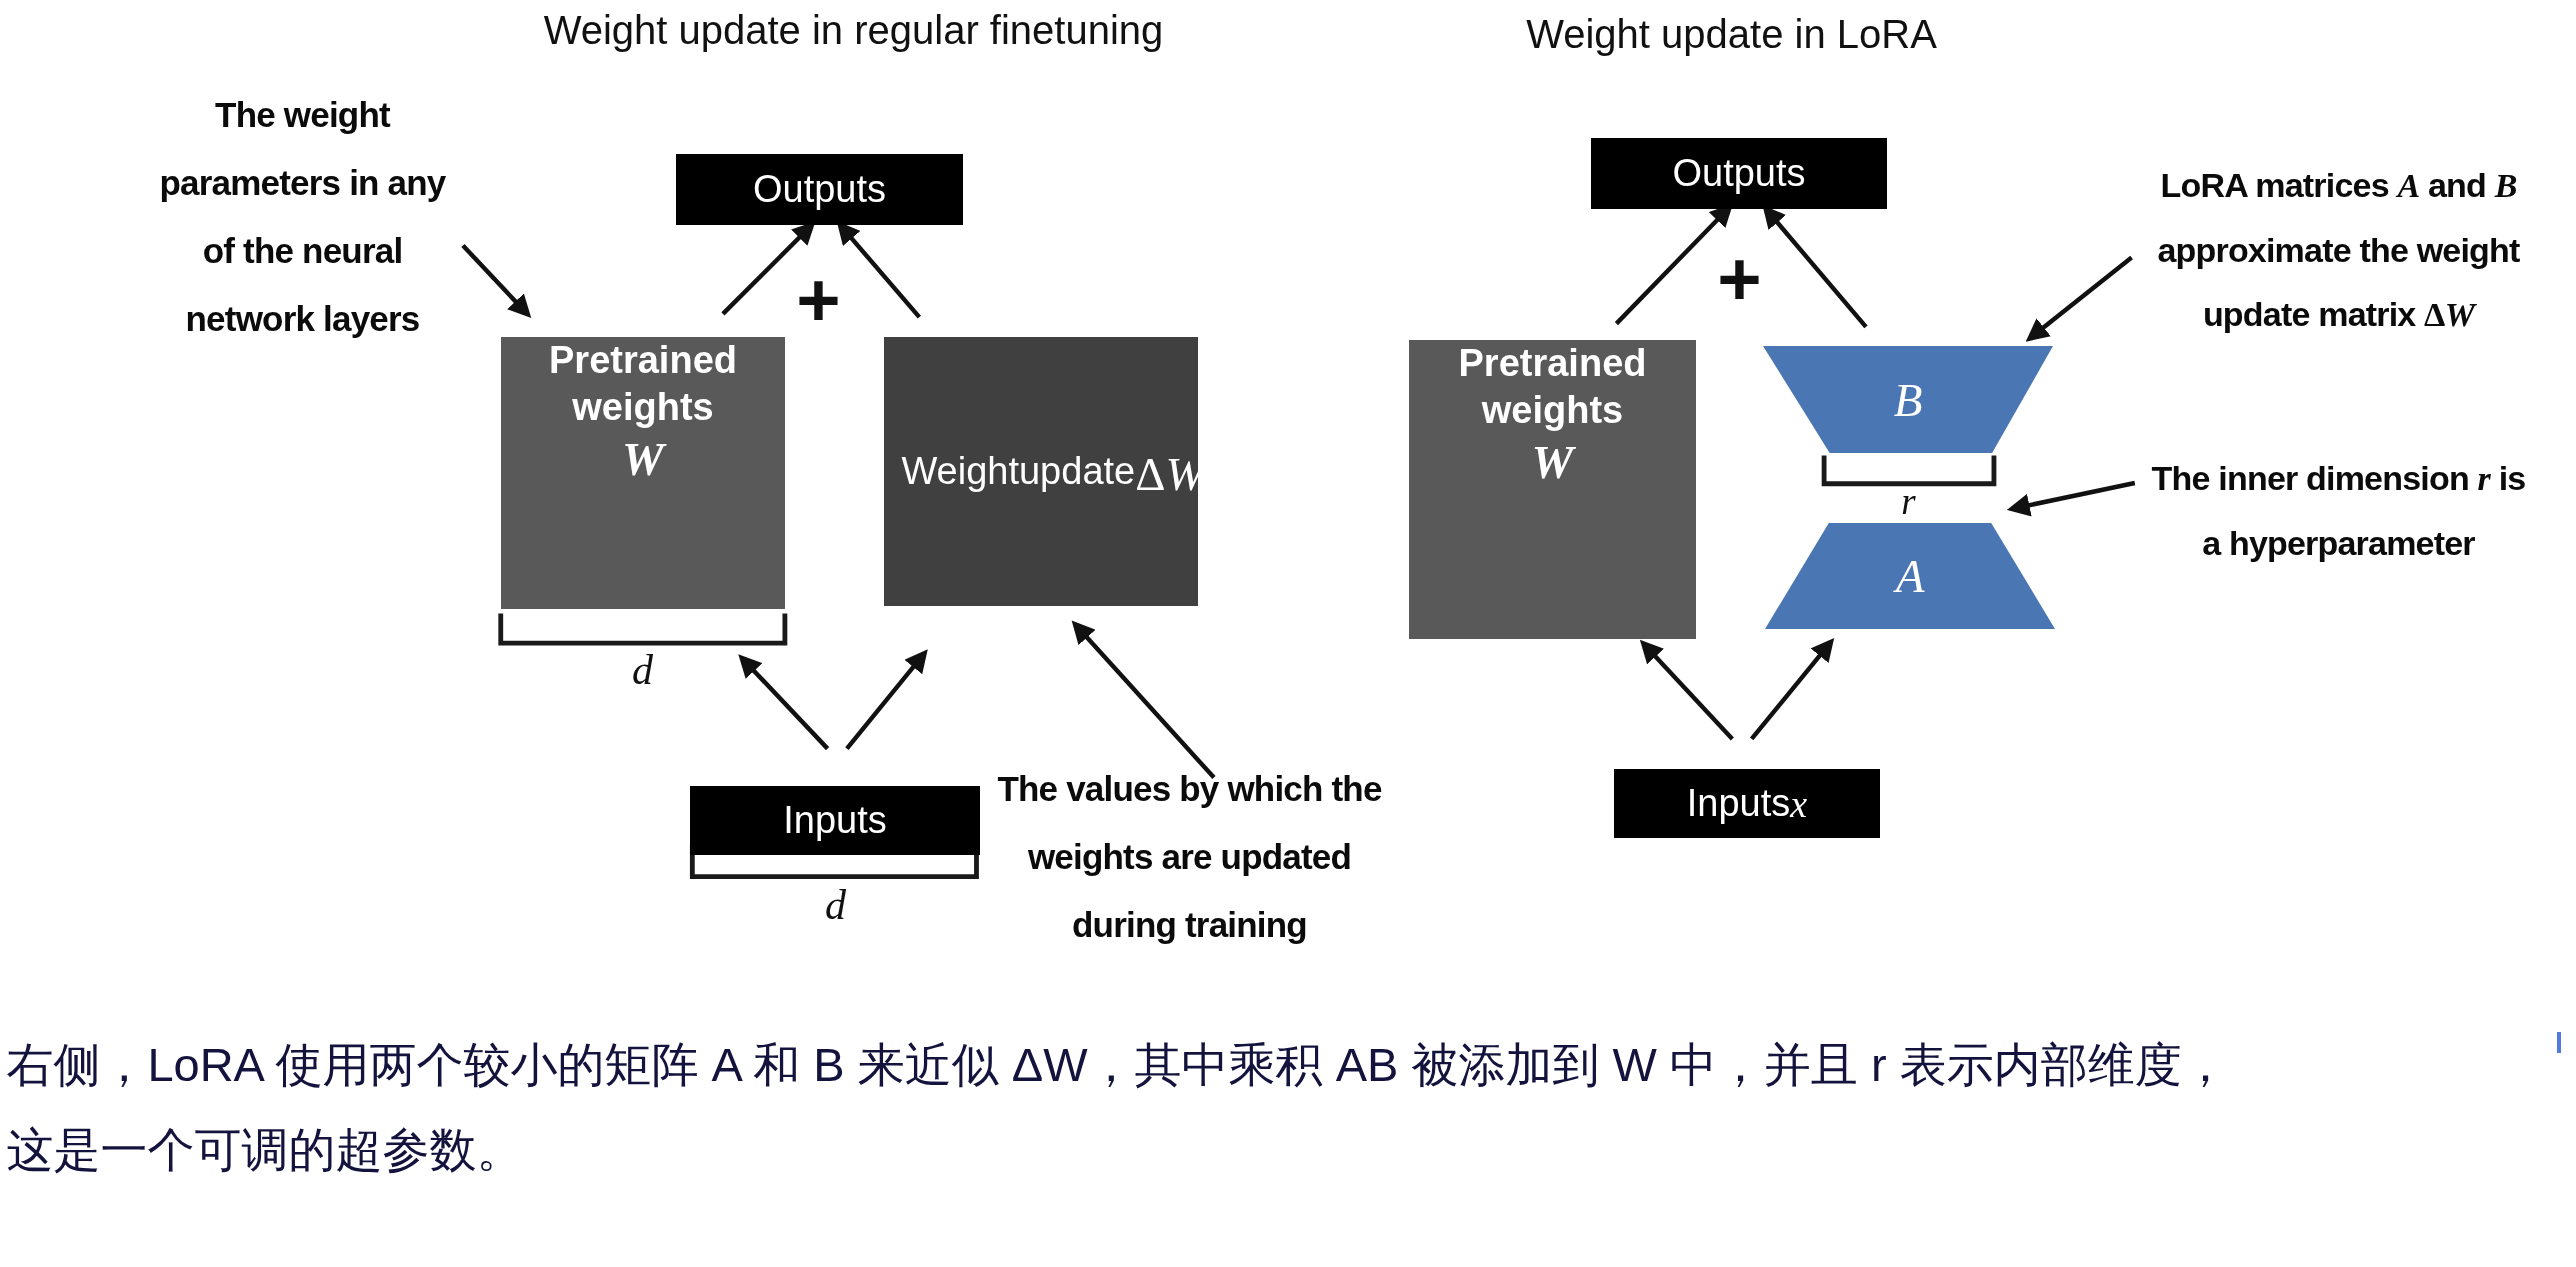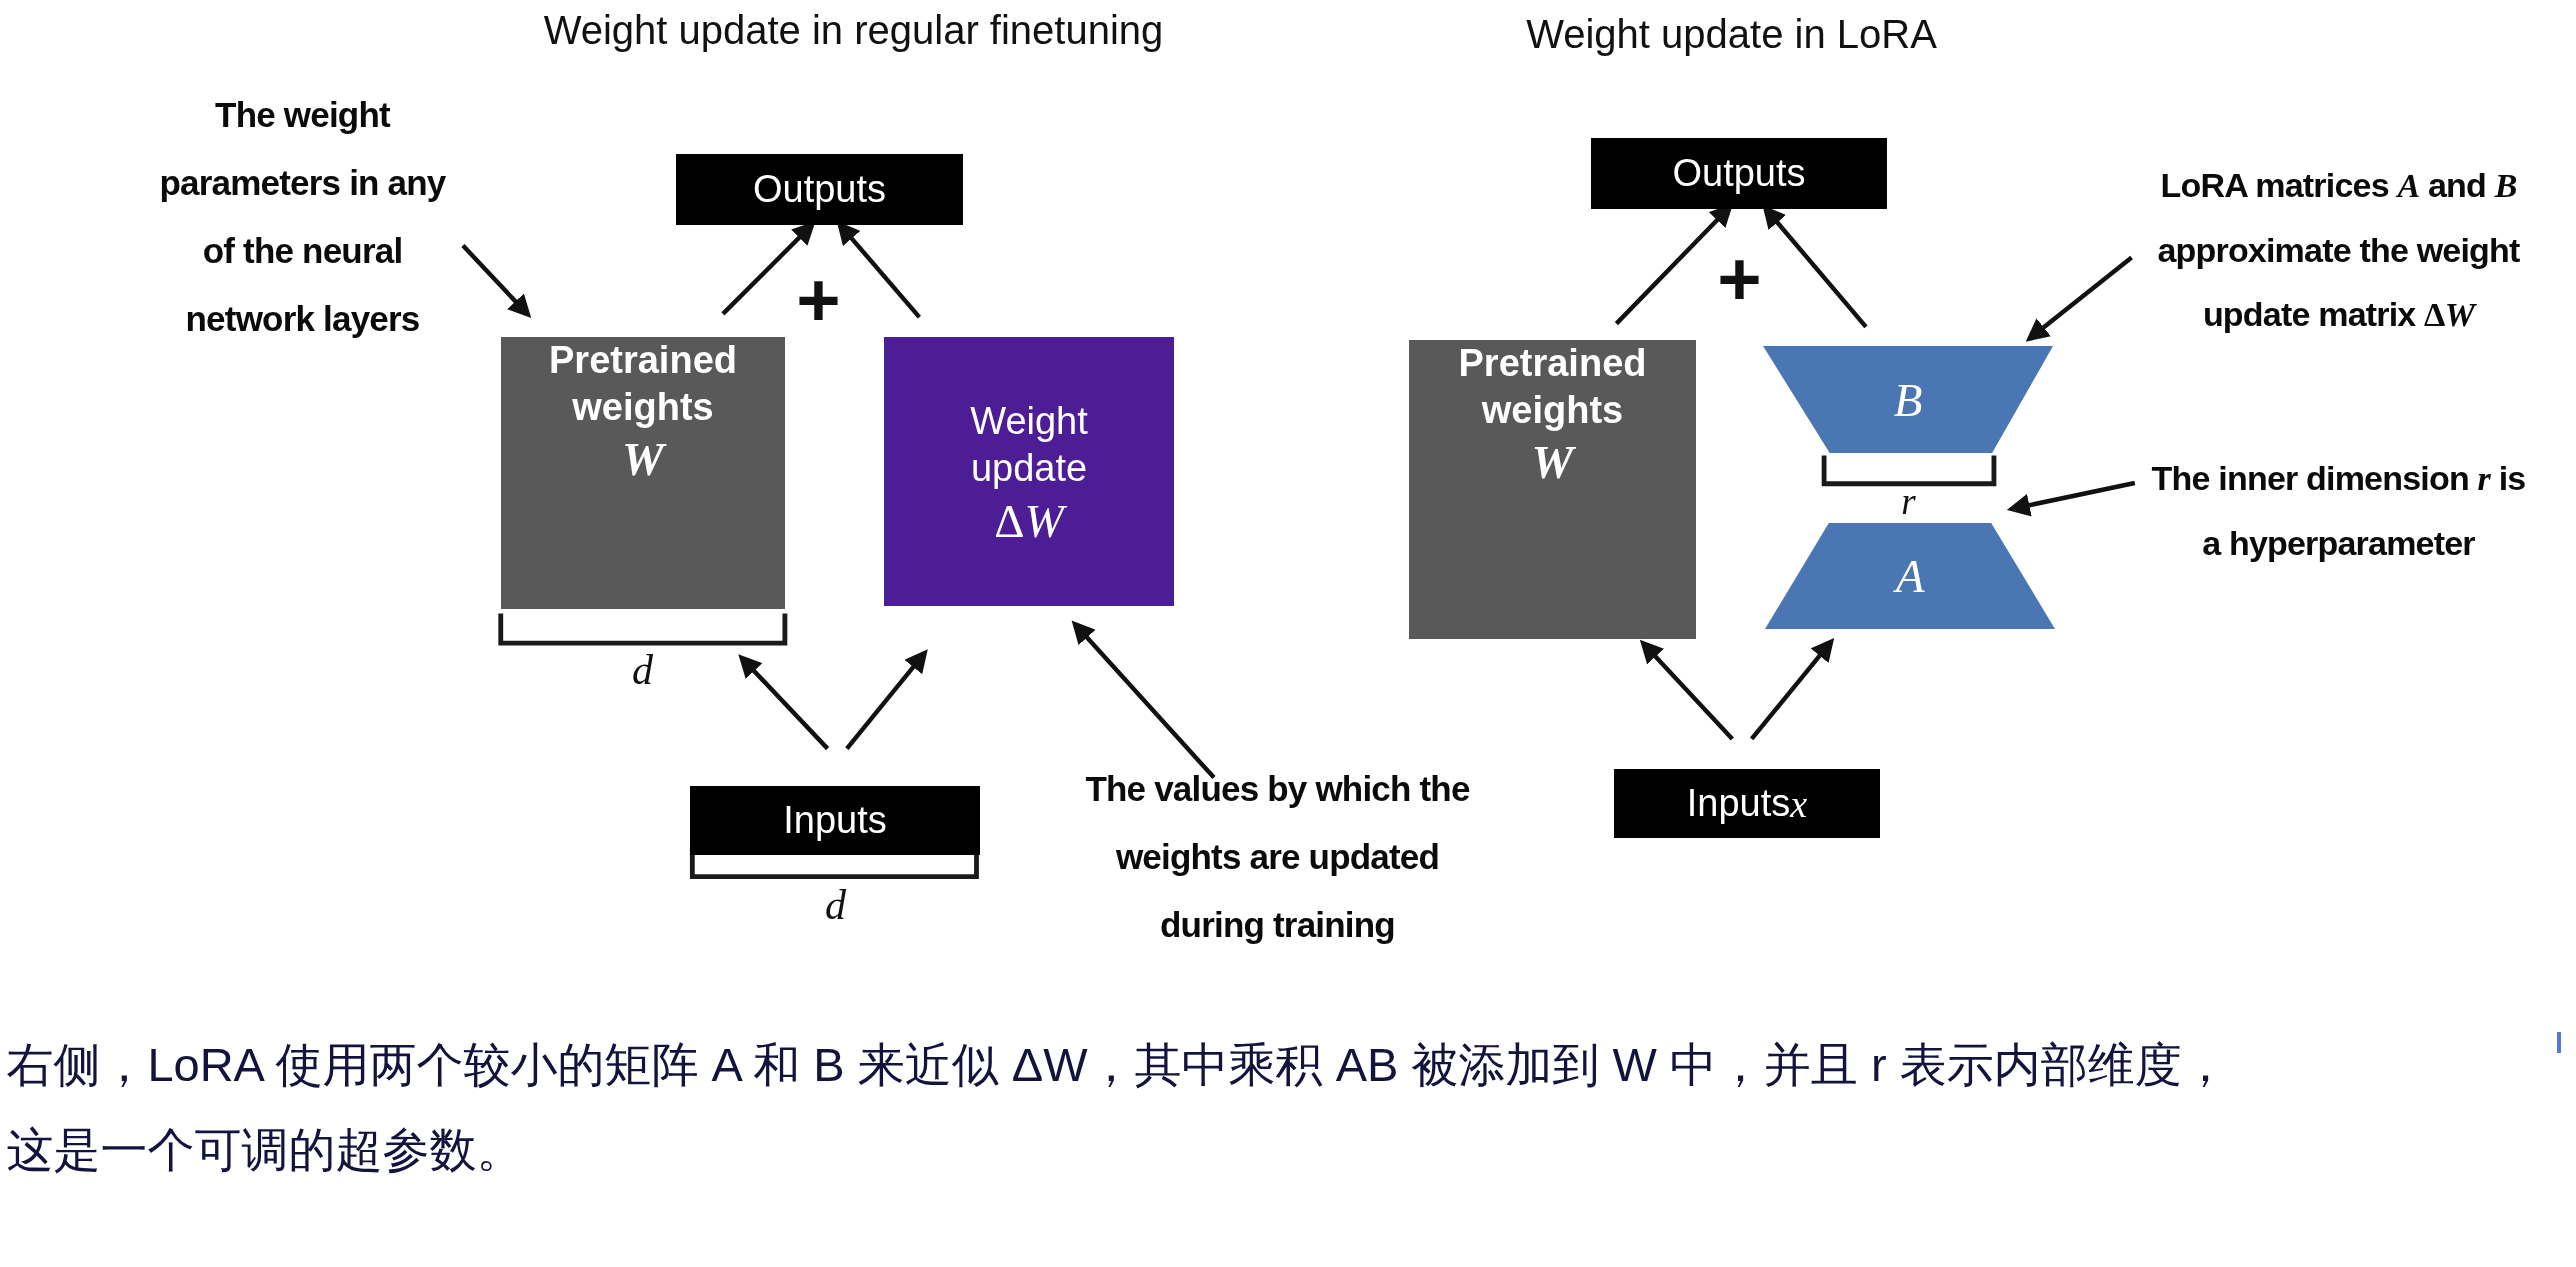--- a/index.html
+++ b/index.html
@@ -5,21 +5,21 @@
   html,body{margin:0;padding:0;background:#ffffff;}
   #canvas{position:relative;width:2576px;height:1267px;background:#ffffff;overflow:hidden;
           font-family:"Liberation Sans",sans-serif;color:#111;}
   .abs{position:absolute;}
   .title{font-size:40px;text-align:center;color:#111;}
   .title b{font-weight:400;}
   .annot{font-weight:700;font-size:35px;line-height:68px;text-align:center;color:#0b0b0b;letter-spacing:-0.8px;}
   .annot-sm{font-weight:700;font-size:34px;line-height:64px;text-align:center;color:#0b0b0b;letter-spacing:-0.8px;}
   .blackbox{background:#000;color:#fff;display:flex;align-items:center;justify-content:center;font-size:38px;margin-top:16px;}
   .graybox{background:#595959;color:#fff;display:flex;flex-direction:column;align-items:center;font-size:38px;line-height:47px;font-weight:bold;}
-  .bluebox{background:#4c1d95;color:#fff;display:flex;flex-direction:column;align-items:center;justify-content:center;font-size:38px;line-height:47px;}
+  .bluebox{background:#404040;color:#fff;display:flex;align-items:center;justify-content:center;font-size:38px;line-height:47px;padding-left:24px;}
   .trap{background:#4a77b4;color:#fff;display:flex;align-items:center;justify-content:center;}
   .trap-b{clip-path:polygon(0 0,100% 0,79% 100%,23% 100%);}
   .trap-a{clip-path:polygon(22% 0,78% 0,100% 100%,0 100%);}
   .mathit{font-family:"Liberation Serif","DejaVu Serif",serif;font-style:italic;}
   .mathup{font-family:"Liberation Serif","DejaVu Serif",serif;font-style:normal;}
   .boxsym{font-size:47px;margin-top:4.8px;}
   .plus{font-size:76px;font-weight:700;line-height:81px;width:81px;text-align:center;color:#111;}
   .dim{font-size:42px;width:81px;text-align:center;color:#111;}
   .caption{font-size:47px;line-height:85px;color:#13133d;white-space:nowrap;}
   svg{position:absolute;left:0;top:0;pointer-events:none;}
@@ -86,21 +86,21 @@
   </div>
 
   <div class="abs dim mathit" style="left:602px;top:646px;">d</div>
 
   <div class="abs blackbox" style="left:690px;top:770px;width:290px;height:69px;">
     <span>Inputs</span>
   </div>
 
   <div class="abs dim mathit" style="left:795px;top:881px;">d</div>
 
-  <div class="abs annot" style="left:1040px;top:755px;width:475px;">
+  <div class="abs annot" style="left:952px;top:755px;width:475px;">
     <div>The values by which the</div>
     <div>weights are updated</div>
     <div>during training</div>
   </div>
 
   <div class="abs title" style="left:1369px;top:12px;width:725px;">
     <span>Weight update in </span><b>LoRA</b>
   </div>
 
   <div class="abs blackbox" style="left:1591px;top:122px;width:296px;height:71px;">

